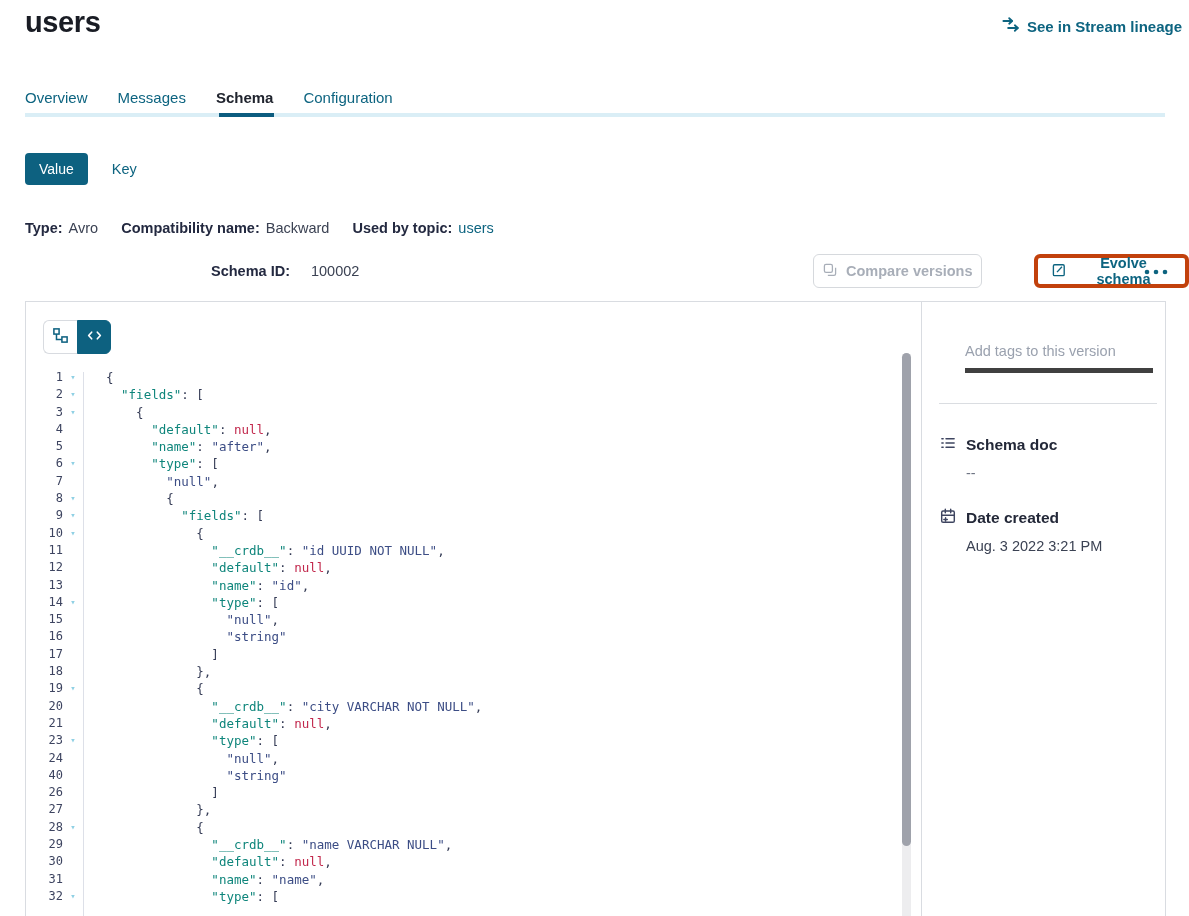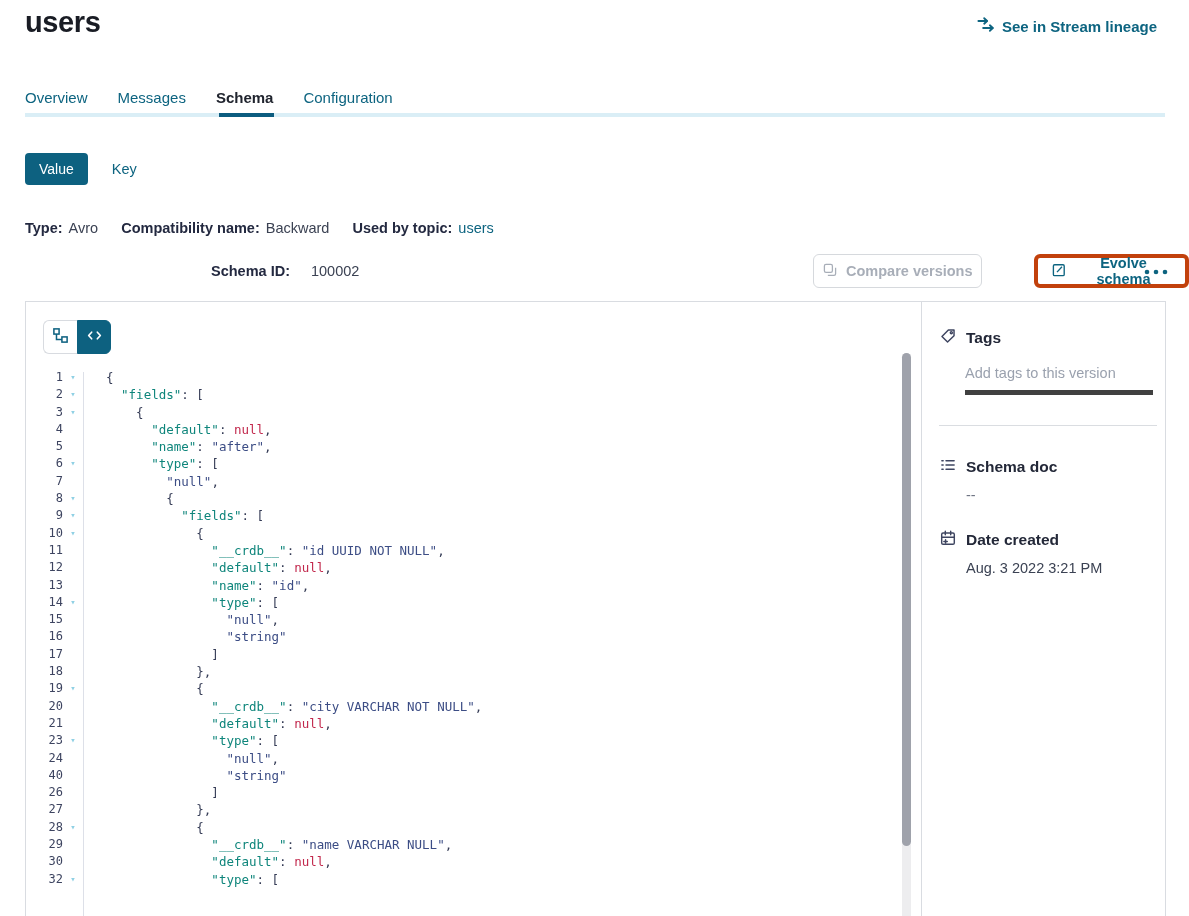--- a/index.html
+++ b/index.html
@@ -3,21 +3,21 @@
 <meta charset="utf-8">
 <style>
   * { margin:0; padding:0; box-sizing:border-box; }
   body { background:#fff; }
   .root { position:relative; width:1189px; height:916px; background:#fff;
           font-family:"Liberation Sans", sans-serif; overflow:hidden; color:#3b4253; }
 
   
   .page-title { position:absolute; left:25px; top:6px; font-size:29px; font-weight:bold;
                 letter-spacing:-0.4px; color:#191c24; }
-  .lineage-link { position:absolute; right:32px; top:15px; display:flex; align-items:center;
+  .lineage-link { position:absolute; right:7px; top:15px; display:flex; align-items:center;
                   gap:7px; color:#0d6480; font-size:15px; font-weight:bold; cursor:pointer; text-decoration:none; }
 
   
   .tabs { position:absolute; left:25px; top:89px; display:flex; gap:30px; font-size:15px; }
   .tab { color:#0d6480; cursor:pointer; }
   .tab.active { color:#20242e; font-weight:bold; }
   .tab-track { position:absolute; left:25px; top:113px; width:1140px; height:4px; background:#daeef6; }
   .tab-track .seg { position:absolute; left:194px; top:0; width:55px; height:4px; background:#0c5c7f; }
 
   
@@ -214,38 +214,30 @@
           <div class="cl"><span class="ln">20</span><span class="fold"></span><span class="ctext">              <span class="tk-k">"__crdb__"</span><span class="tk-p">: </span><span class="tk-s">"city VARCHAR NOT NULL"</span><span class="tk-p">,</span></span></div>
           <div class="cl"><span class="ln">21</span><span class="fold"></span><span class="ctext">              <span class="tk-k">"default"</span><span class="tk-p">: </span><span class="tk-u">null</span><span class="tk-p">,</span></span></div>
           <div class="cl"><span class="ln">23</span><span class="fold">▾</span><span class="ctext">              <span class="tk-k">"type"</span><span class="tk-p">: [</span></span></div>
           <div class="cl"><span class="ln">24</span><span class="fold"></span><span class="ctext">                <span class="tk-s">"null"</span><span class="tk-p">,</span></span></div>
           <div class="cl"><span class="ln">40</span><span class="fold"></span><span class="ctext">                <span class="tk-s">"string"</span></span></div>
           <div class="cl"><span class="ln">26</span><span class="fold"></span><span class="ctext">              <span class="tk-p">]</span></span></div>
           <div class="cl"><span class="ln">27</span><span class="fold"></span><span class="ctext">            <span class="tk-p">},</span></span></div>
           <div class="cl"><span class="ln">28</span><span class="fold">▾</span><span class="ctext">            <span class="tk-p">{</span></span></div>
           <div class="cl"><span class="ln">29</span><span class="fold"></span><span class="ctext">              <span class="tk-k">"__crdb__"</span><span class="tk-p">: </span><span class="tk-s">"name VARCHAR NULL"</span><span class="tk-p">,</span></span></div>
           <div class="cl"><span class="ln">30</span><span class="fold"></span><span class="ctext">              <span class="tk-k">"default"</span><span class="tk-p">: </span><span class="tk-u">null</span><span class="tk-p">,</span></span></div>
+          <div class="cl"><span class="ln">31</span><span class="fold"></span><span class="ctext">              <span class="tk-k">"name"</span><span class="tk-p">: </span><span class="tk-s">"name"</span><span class="tk-p">,</span></span></div>
           <div class="cl"><span class="ln">32</span><span class="fold">▾</span><span class="ctext">              <span class="tk-k">"type"</span><span class="tk-p">: [</span></span></div>
         </div>
 
       <div class="scrollbar">
         <div class="scroll-thumb"></div>
       </div>
     </div>
 
     <aside class="sidebar">
-      <div class="sb-head">
-        <span>
-          <svg width="18" height="18" viewBox="0 0 20 20" fill="none" stroke="#3e4560" stroke-width="1.6" stroke-linejoin="round">
-              <path d="M10.4 3.3h6.3v6.3l-7.2 7.1-6.2-6.2 7.1-7.2z"></path>
-              <circle cx="13.7" cy="6.3" r="1.15"></circle>
-            </svg>
-        </span>
-        <span>Tags</span>
-      </div>
       <input class="tags-input" type="text" placeholder="Add tags to this version" style="">
       <hr class="sb-divider">
 
       <div class="sb-head mt30">
         <span>
           <svg width="18" height="18" viewBox="0 0 20 20" fill="none" stroke="#3e4560" stroke-width="1.7" stroke-linecap="round">
               <path d="M3.2 5.2h1.4M3.2 10h1.4M3.2 14.8h1.4M7.8 5.2h9M7.8 10h9M7.8 14.8h9"></path>
             </svg>
         </span>
         <span>Schema doc</span>

